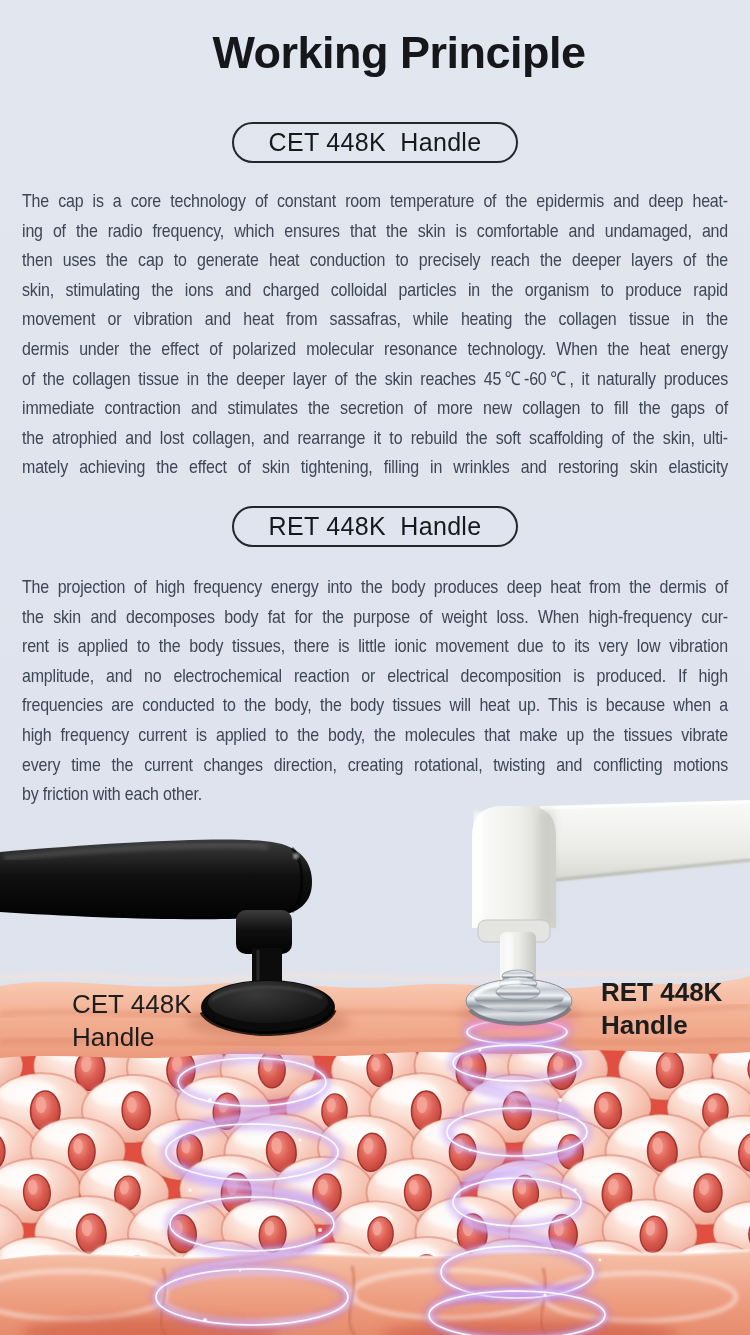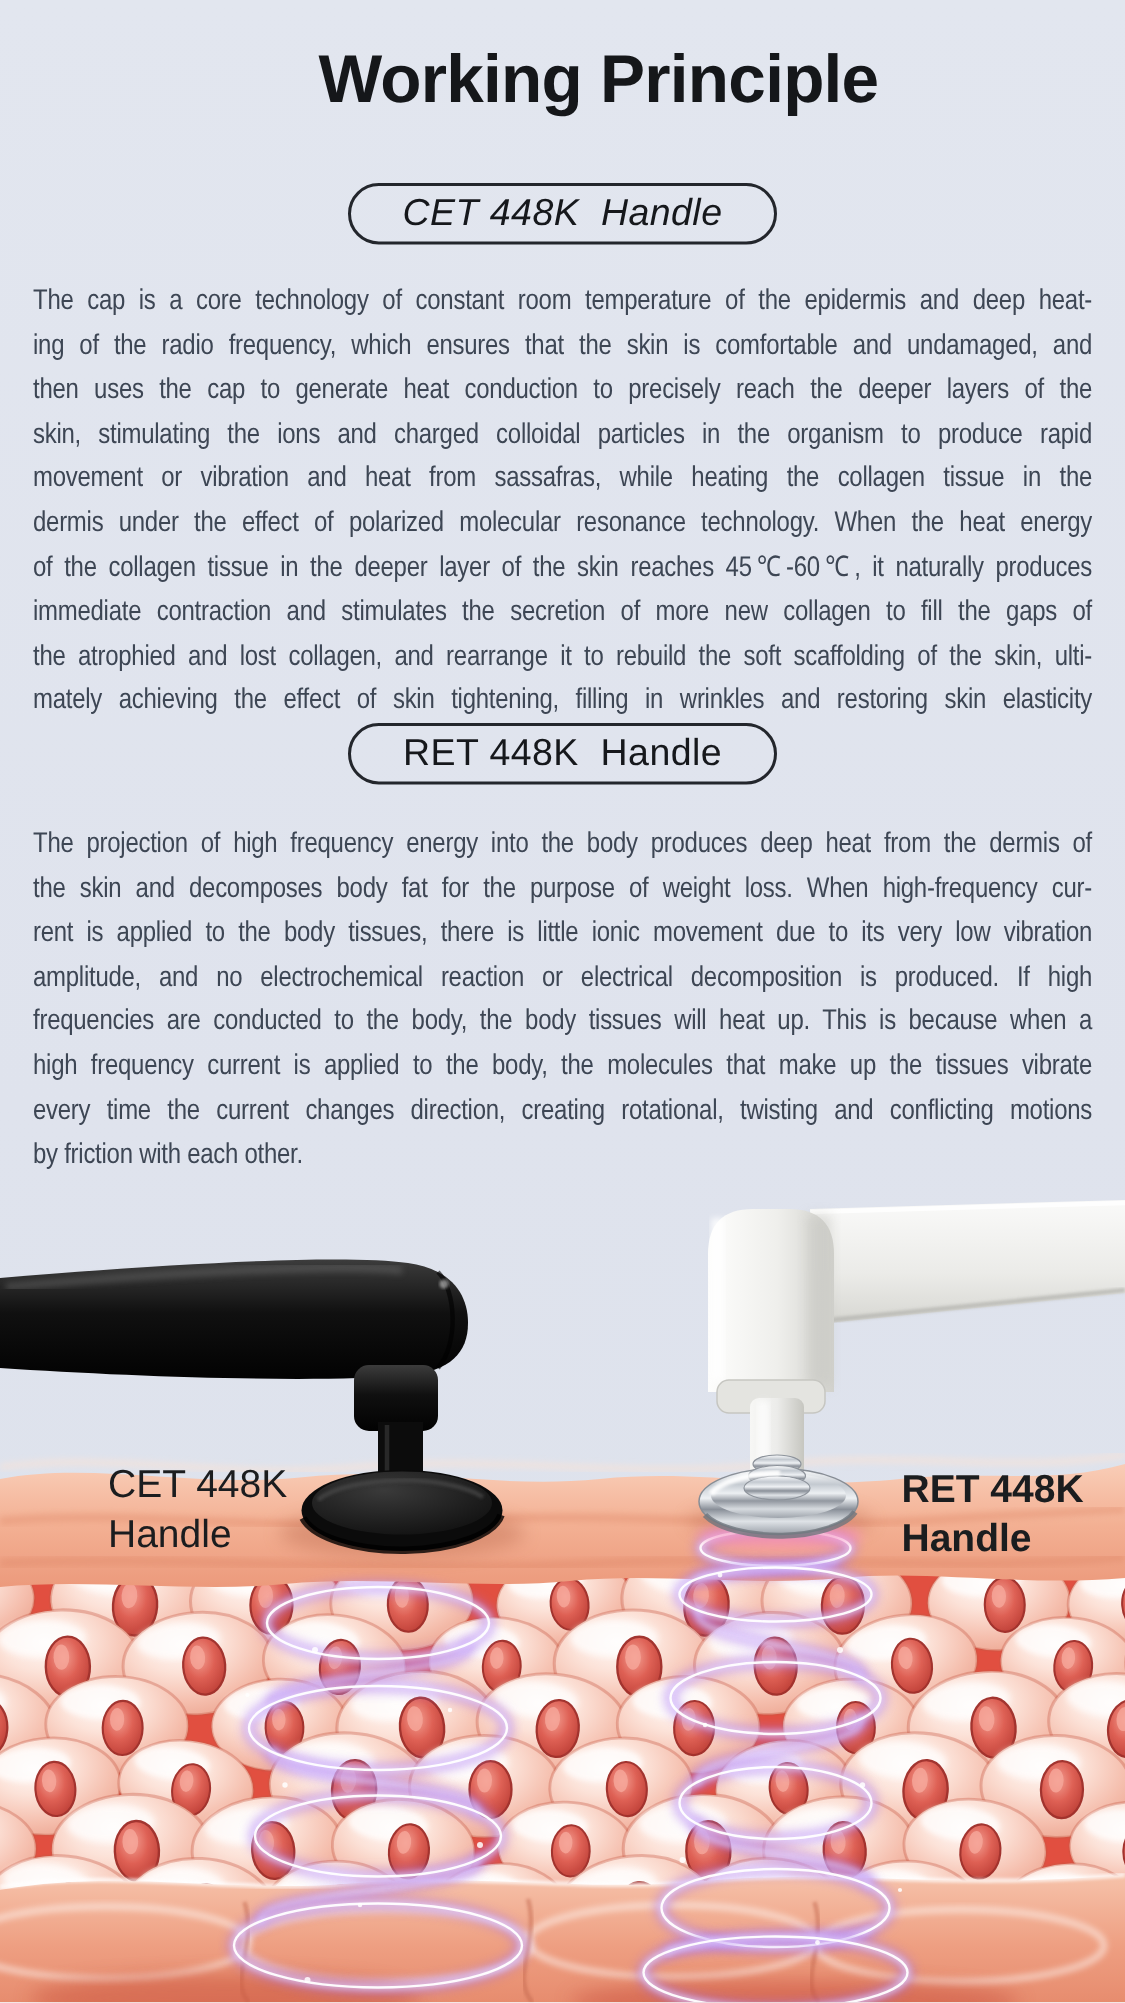--- a/index.html
+++ b/index.html
@@ -24,22 +24,22 @@
     width:282px; height:37px;
     margin:0 auto;
     border:2px solid #23262c;
     border-radius:21px;
     display:flex; align-items:center; justify-content:center;
     font-size:25px; color:#16181c;
     letter-spacing:0.3px;
     white-space:pre;
     background:transparent;
   }
-  .pill.first { margin-top:40px;font-style:italic; }
-  .pill.second { }
+  .pill.first { margin-top:40px; }
+  .pill.second { margin-top:24px; }
   .para {
     width:840px;
     margin-left:22px;
     transform:scaleX(0.8405);
     transform-origin:0 0;
     letter-spacing:-0.2px;
     color:#3d4654;
     font-size:19px;
   }
   .para.first { margin-top:23px; }
@@ -54,21 +54,21 @@
   .illustration {
     position:absolute; left:0; bottom:0;
     width:750px; height:535px;
   }
   .illustration svg { display:block; }
   .handle-label {
     position:absolute;
     font-size:26px; line-height:33px;
     color:#1b1d1f;
   }
-  .label-cet { left:72px; top:173px; }
+  .label-cet { left:72px; top:188px; }
   .label-ret { left:601px; top:176px;font-weight:bold; }
   .glowOuter { stroke:#a873ee; stroke-width:7; fill:none; opacity:0.65; }
   .glowMid   { stroke:#e9dcff; stroke-width:3; fill:none; opacity:0.9; }
   .glowCore  { stroke:#ffffff; stroke-width:1.6; fill:none; opacity:0.95; }
 </style>
 </head>
 <body>
 
 <div class="page">
 

